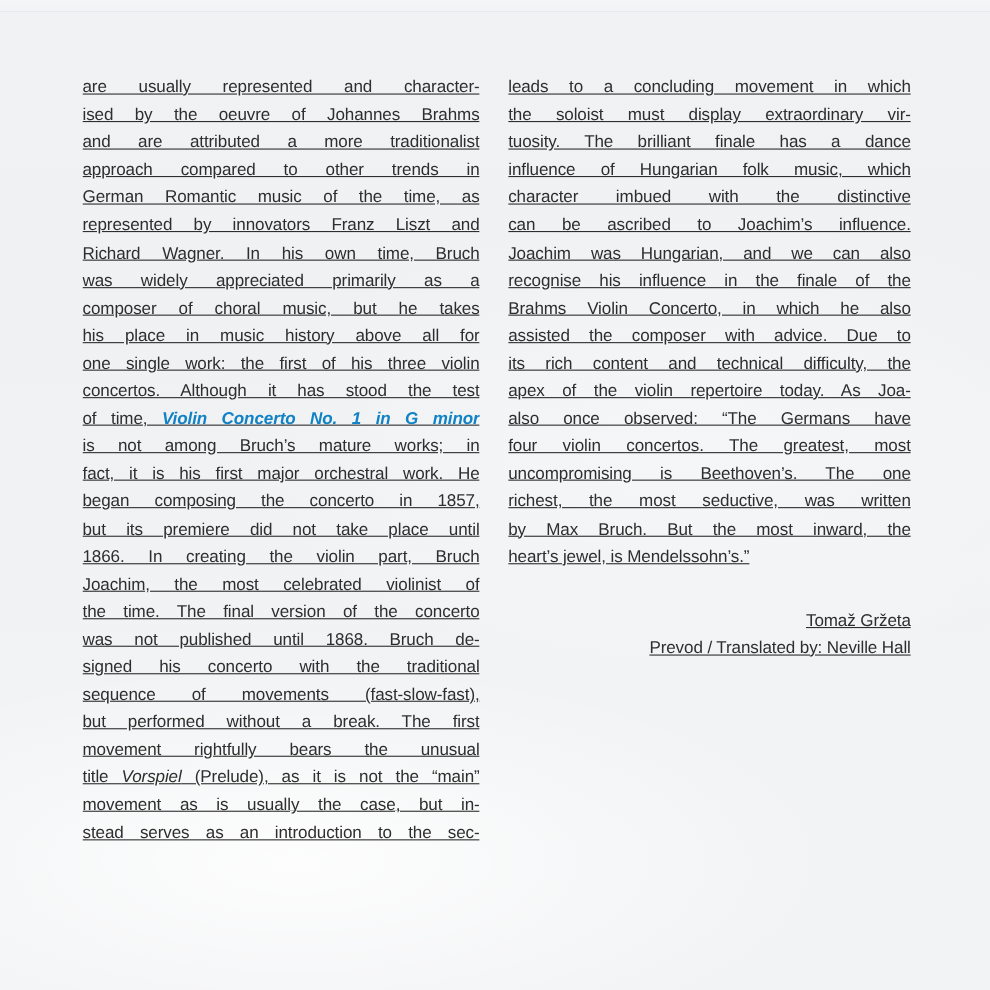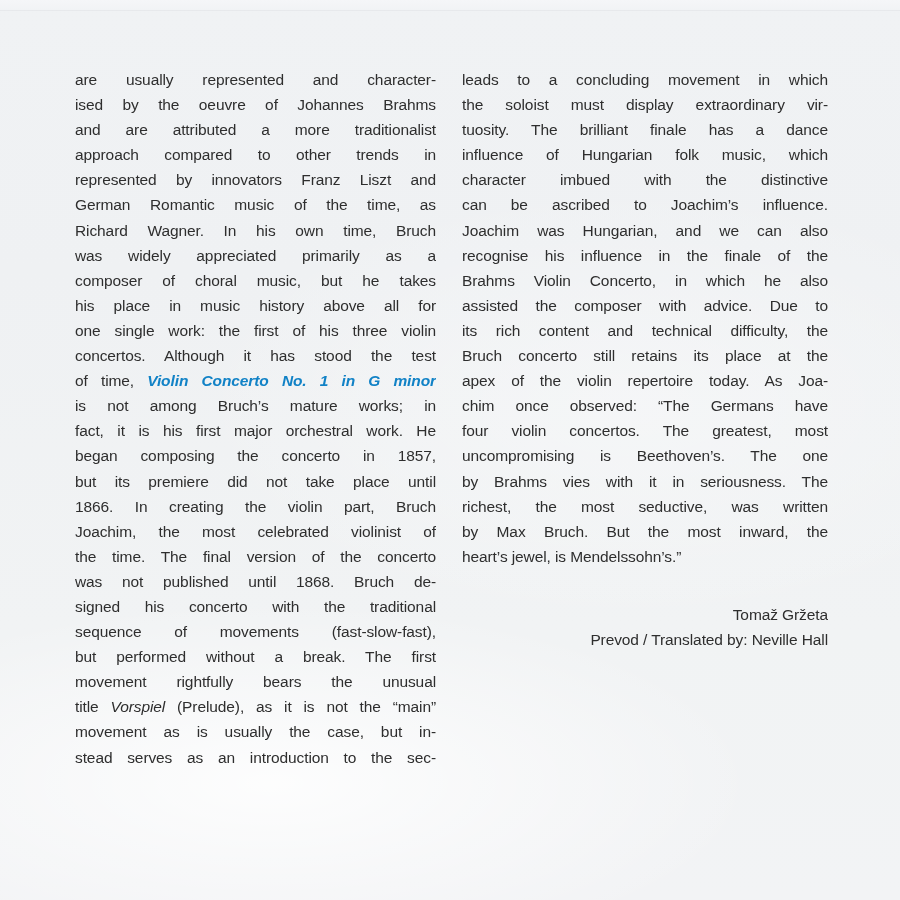--- a/index.html
+++ b/index.html
@@ -28,20 +28,21 @@
   .text-block {
     position: absolute;
     left: 75px;
     top: 67px;
     width: 753px;
     display: flex;
     gap: 26px;
     color: var(--text-color, #2e2e2e);
     font-size: 15.5px;
     letter-spacing: -0.1px;
+    text-decoration: underline;
   }
   .column { }
   .col-left  { width: 361px; }
   .col-right { width: 366px; }
   .line {
     line-height: 25.1px;
     height: 25.1px;
     overflow: hidden;
     text-align: justify;
     text-align-last: justify;
@@ -71,22 +72,22 @@
 <body>
 
 <div class="page">
   <div class="page-top-edge"></div>
   <div class="text-block">
     <div class="column col-left">
         <div class="line"><span>are usually represented and character-</span></div>
         <div class="line"><span>ised by the oeuvre of Johannes Brahms</span></div>
         <div class="line"><span>and are attributed a more traditionalist</span></div>
         <div class="line"><span>approach compared to other trends in</span></div>
+        <div class="line"><span>German Romantic music of the time, as</span></div>
         <div class="line"><span>represented by innovators Franz Liszt and</span></div>
-        <div class="line"><span>German Romantic music of the time, as</span></div>
         <div class="line"><span>Richard Wagner. In his own time, Bruch</span></div>
         <div class="line"><span>was widely appreciated primarily as a</span></div>
         <div class="line"><span>composer of choral music, but he takes</span></div>
         <div class="line"><span>his place in music history above all for</span></div>
         <div class="line"><span>one single work: the first of his three violin</span></div>
         <div class="line"><span>concertos. Although it has stood the test</span></div>
         <div class="line"><span>of time, </span><span class="run-title">Violin Concerto No. 1 in G minor</span></div>
         <div class="line"><span>is not among Bruch’s mature works; in</span></div>
         <div class="line"><span>fact, it is his first major orchestral work. He</span></div>
         <div class="line"><span>began composing the concerto in 1857,</span></div>
@@ -108,26 +109,24 @@
         <div class="line"><span>the soloist must display extraordinary vir-</span></div>
         <div class="line"><span>tuosity. The brilliant finale has a dance</span></div>
         <div class="line"><span>influence of Hungarian folk music, which</span></div>
         <div class="line"><span>character imbued with the distinctive</span></div>
         <div class="line"><span>can be ascribed to Joachim’s influence.</span></div>
         <div class="line"><span>Joachim was Hungarian, and we can also</span></div>
         <div class="line"><span>recognise his influence in the finale of the</span></div>
         <div class="line"><span>Brahms Violin Concerto, in which he also</span></div>
         <div class="line"><span>assisted the composer with advice. Due to</span></div>
         <div class="line"><span>its rich content and technical difficulty, the</span></div>
-        <div class="line"><span>Bruch concerto still retains its place at the</span></div>
         <div class="line"><span>apex of the violin repertoire today. As Joa-</span></div>
-        <div class="line"><span>chim once observed: “The Germans have</span></div>
+        <div class="line"><span>also once observed: “The Germans have</span></div>
         <div class="line"><span>four violin concertos. The greatest, most</span></div>
         <div class="line"><span>uncompromising is Beethoven’s. The one</span></div>
-        <div class="line"><span>by Brahms vies with it in seriousness. The</span></div>
         <div class="line"><span>richest, the most seductive, was written</span></div>
         <div class="line"><span>by Max Bruch. But the most inward, the</span></div>
         <div class="line align-left"><span>heart’s jewel, is Mendelssohn’s.”</span></div>
         <div class="spacer" style="height: 33px;"></div>
         <div class="line align-right"><span>Tomaž Gržeta</span></div>
         <div class="line align-right"><span>Prevod / Translated by: Neville Hall</span></div>
       </div>
   </div>
 </div>
 

